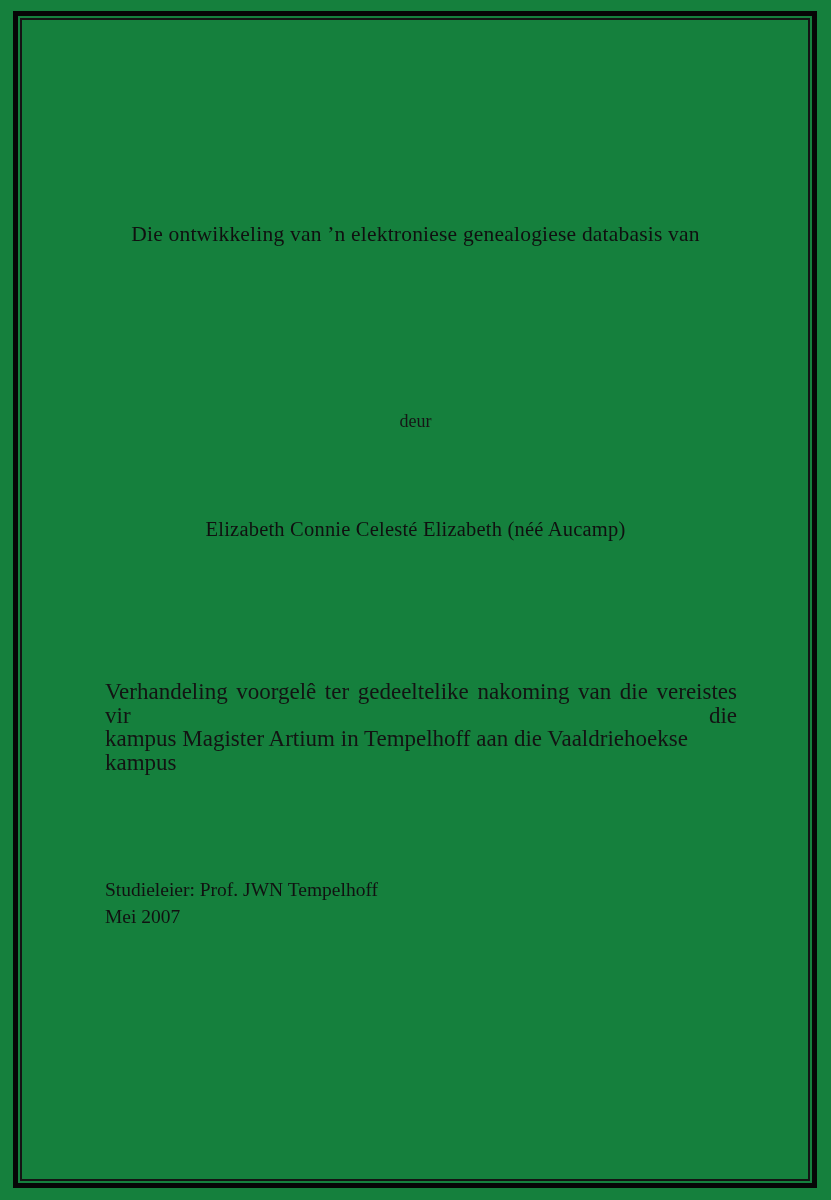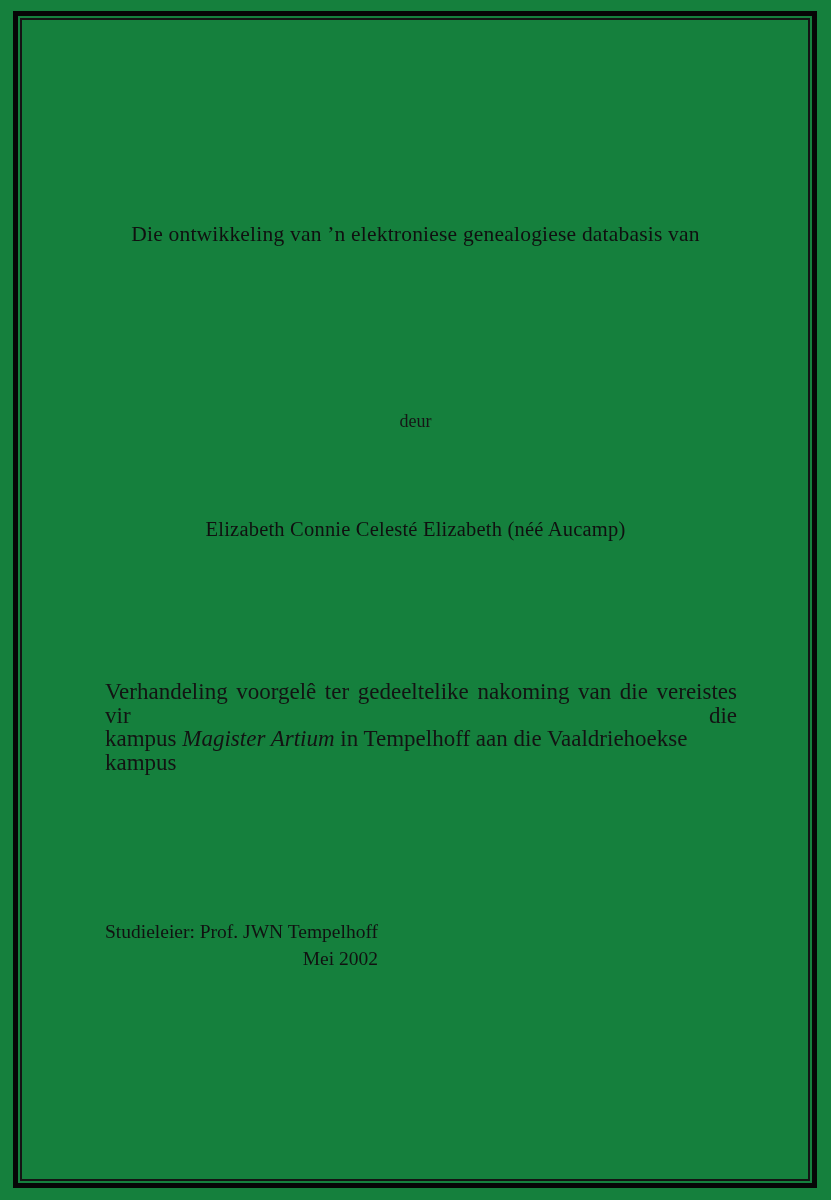--- a/index.html
+++ b/index.html
@@ -67,30 +67,28 @@
     font-size: 23px;
     line-height: 23.5px;
     color: #131313;
     margin-top: 17px;
   }
   .submission .just {
     text-align: justify;
     text-align-last: justify;
   }
   .submission .italic {
-    font-style: italic;
   }
   .supervisor-block {
     position: absolute;
     left: 105px;
-    top: 918px;
+    top: 876px;
     font-size: 19.5px;
     line-height: 27px;
     color: #111111;
-    text-align: right;
   }
   .logo-group {
     position: absolute;
     left: 250px;
     top: 968px;
     width: 340px;
     height: 85px;
   }
   .logo-mark {
     position: absolute;
@@ -131,17 +129,17 @@
 
   <div class="author">Elizabeth Connie Celesté Elizabeth (néé Aucamp)</div>
 
   <div class="submission">
     <div class="just">Verhandeling voorgelê ter gedeeltelike nakoming van die vereistes vir die</div>
     <div><span>kampus </span><span class="italic">Magister Artium</span><span> in Tempelhoff aan die Vaaldriehoekse kampus</span></div>
   </div>
 
   <div class="supervisor-block">
     <div>Studieleier: Prof. JWN Tempelhoff</div>
-    <div>Mei 2002</div>
+    <div>Mei 2007</div>
   </div>
 
 
 </div>
 
 </body></html>

